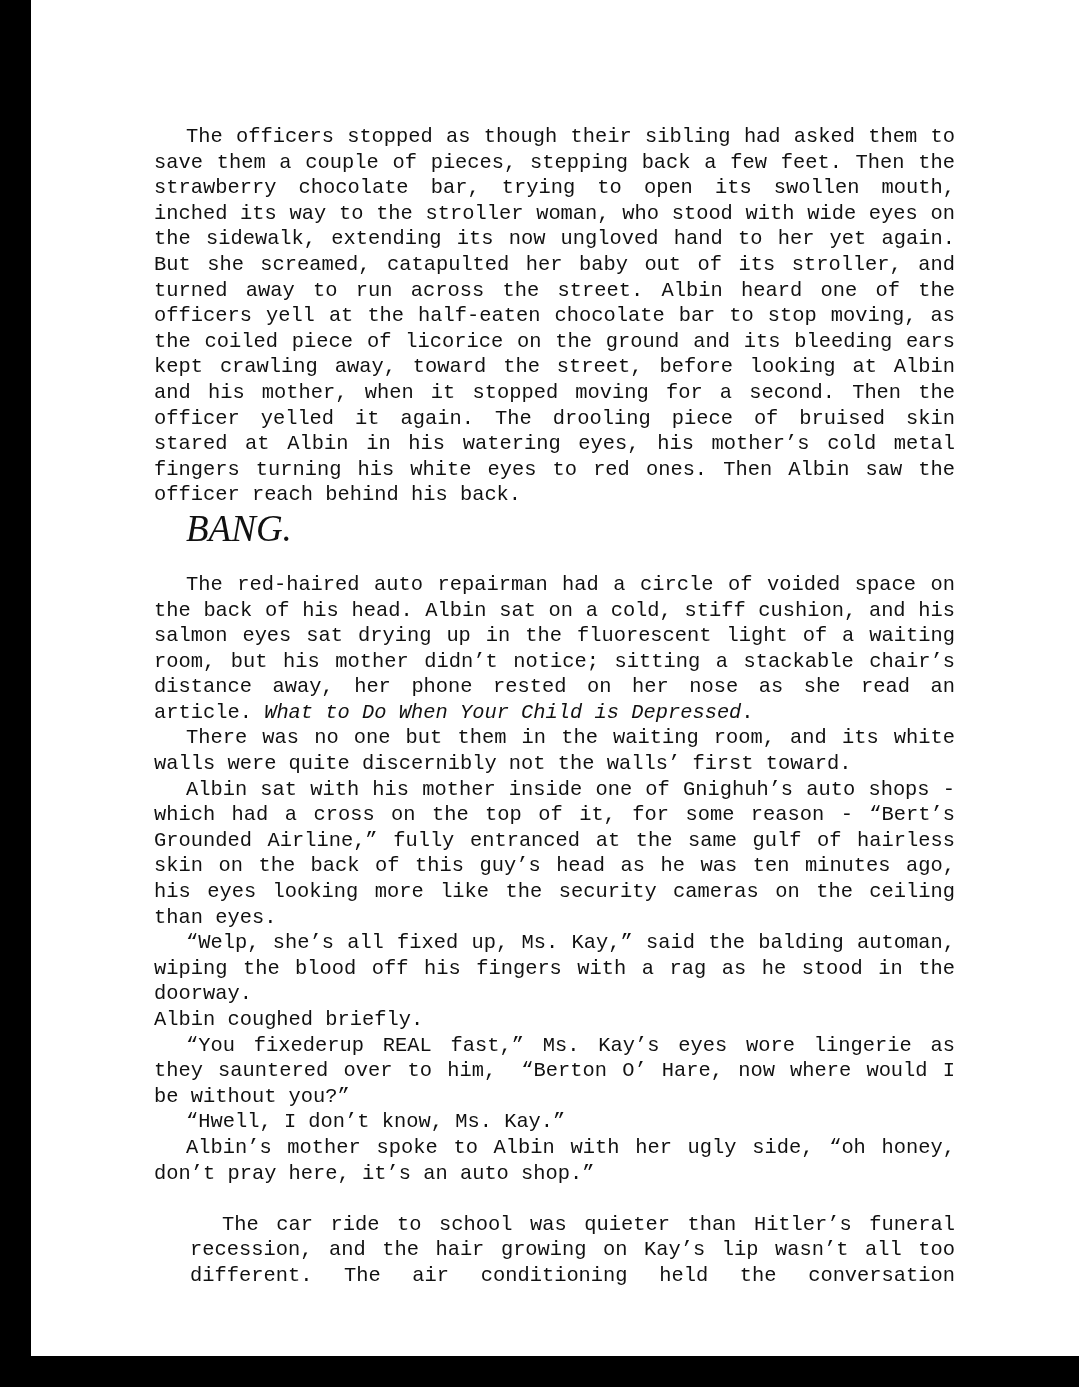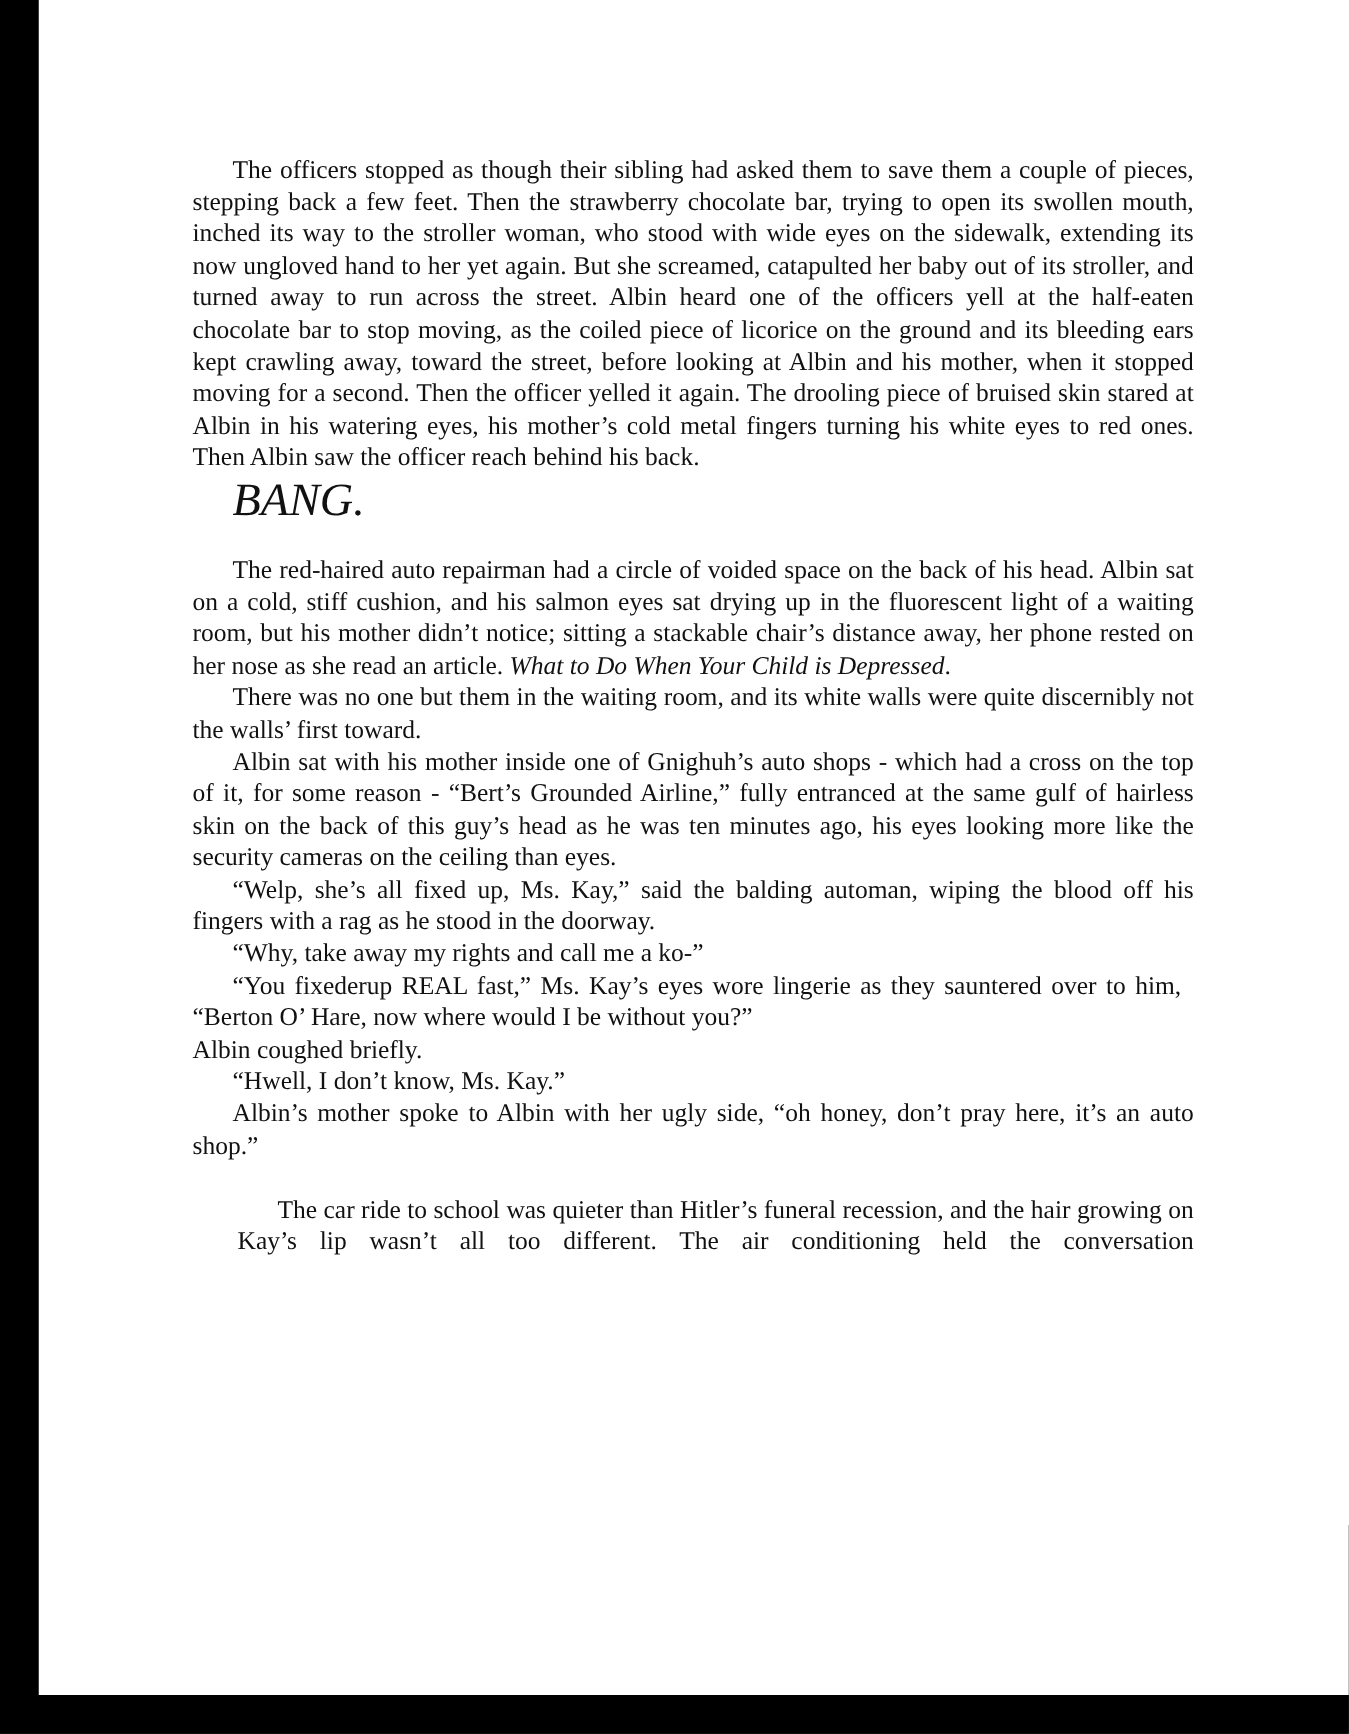--- a/index.html
+++ b/index.html
@@ -25,20 +25,21 @@
       width: 801px;
       font-family: "Liberation Serif", serif;
       font-size: 20.4px;
       line-height: 25.6px;
       color: #111111;
     }
     .para {
       margin: 0;
       text-align: justify;
       text-indent: 32px;
+      font-family: Liberation Mono, monospace;
     }
     .para.noindent { text-indent: 0; }
     .para.last-left { text-align-last: left; }
     .bang {
       margin: 0;
       padding-left: 32px;
       font-size: 37px;
       line-height: 42px;
       height: 52px;
       font-style: italic;
@@ -55,23 +56,22 @@
   <div class="text-block">
 
     <p class="para last-left">The officers stopped as though their sibling had asked them to save them a couple of pieces, stepping back a few feet. Then the strawberry chocolate bar, trying to open its swollen mouth, inched its way to the stroller woman, who stood with wide eyes on the sidewalk, extending its now ungloved hand to her yet again. But she screamed, catapulted her baby out of its stroller, and turned away to run across the street. Albin heard one of the officers yell at the half-eaten chocolate bar to stop moving, as the coiled piece of licorice on the ground and its bleeding ears kept crawling away, toward the street, before looking at Albin and his mother, when it stopped moving for a second. Then the officer yelled it again. The drooling piece of bruised skin stared at Albin in his watering eyes, his mother’s cold metal fingers turning his white eyes to red ones. Then Albin saw the officer reach behind his back.</p>
     <p class="bang">BANG.</p>
     <div class="gap-small"></div>
 
     <p class="para last-left"><span>The red-haired auto repairman had a circle of voided space on the back of his head. Albin sat on a cold, stiff cushion, and his salmon eyes sat drying up in the fluorescent light of a waiting room, but his mother didn’t notice; sitting a stackable chair’s distance away, her phone rested on her nose as she read an article. </span><em>What to Do When Your Child is Depressed</em><span>.</span></p>
     <p class="para last-left">There was no one but them in the waiting room, and its white walls were quite discernibly not the walls’ first toward.</p>
     <p class="para last-left">Albin sat with his mother inside one of Gnighuh’s auto shops - which had a cross on the top of it, for some reason - “Bert’s Grounded Airline,” fully entranced at the same gulf of hairless skin on the back of this guy’s head as he was ten minutes ago, his eyes looking more like the security cameras on the ceiling than eyes.</p>
     <p class="para last-left">“Welp, she’s all fixed up, Ms. Kay,” said the balding automan, wiping the blood off his fingers with a rag as he stood in the doorway.</p>
-    <p class="para last-left">“Why, take away my rights and call me a ko-”</p>
+    <p class="para noindent last-left">Albin coughed briefly.</p>
     <p class="para last-left"><span>“You fixederup REAL fast,” Ms. Kay’s eyes wore lingerie as they sauntered over to him,</span><span class="sp"></span> <span>“Berton O’ Hare, now where would I be without you?”</span></p>
-    <p class="para noindent last-left">Albin coughed briefly.</p>
     <p class="para last-left">“Hwell, I don’t know, Ms. Kay.”</p>
     <p class="para last-left">Albin’s mother spoke to Albin with her ugly side, “oh honey, don’t pray here, it’s an auto shop.”</p>
 
     <div class="gap"></div>
 
     <p class="para" style="text-align-last: justify; margin-left: 36px;">The car ride to school was quieter than Hitler’s funeral recession, and the hair growing on Kay’s lip wasn’t all too different. The air conditioning held the conversation</p>
 
   </div>
 </div>
 

